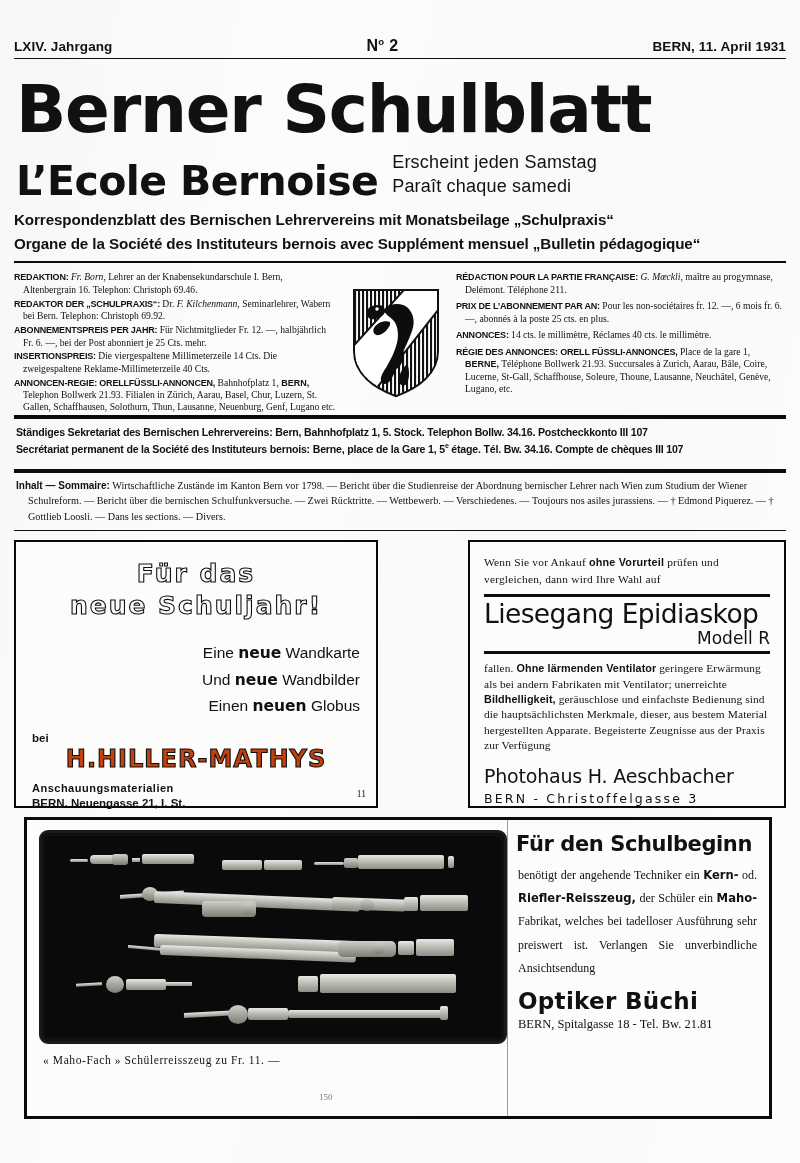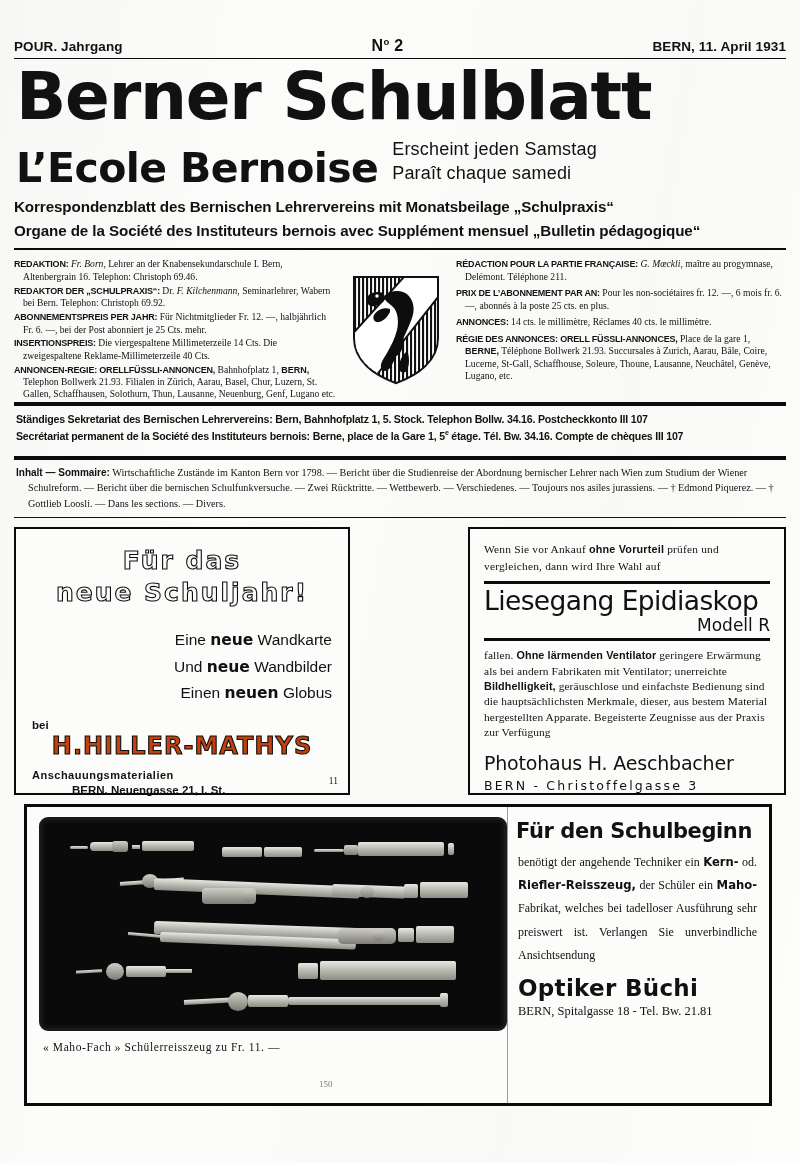--- a/index.html
+++ b/index.html
@@ -46,21 +46,21 @@
   .rule-thick { border-top: 4px solid #0b0b0b; }
   .rule-med { border-top: 2.4px solid #0b0b0b; }
 
   
   .masthead-title {
     font-family: "DejaVu Sans", sans-serif;
     font-weight: bold;
     font-size: 66px;
     line-height: .96;
     letter-spacing: -1.2px;
-    margin: 6px 0 0 2px;
+    margin: 19px 0 0 2px;
     white-space: nowrap;
   }
   .subrow {
     display: flex;
     align-items: flex-end;
     margin-top: 8px;
   }
   .masthead-sub {
     font-family: "DejaVu Sans", sans-serif;
     font-weight: bold;
@@ -144,21 +144,21 @@
     display: flex;
     justify-content: space-between;
     margin-top: 9px;
   }
   .ad-box {
     border: 2.6px solid #0a0a0a;
     box-sizing: border-box;
     position: relative;
     background: #fcfcfb;
   }
-  .ad-left  { width: 336px; height: 268px; padding: 16px 16px 19px 16px; }
+  .ad-left  { width: 364px; height: 268px; padding: 16px 16px 19px 16px; }
   .ad-right { width: 318px; height: 268px; padding: 12px 14px 8px 14px; margin-left: 34px; }
 
   
   .outline-txt {
     font-family: "DejaVu Sans", sans-serif;
     font-weight: bold;
     color: #fcfcfb;
     -webkit-text-stroke: 1.1px #0d0d0d;
     letter-spacing: 2px;
   }
@@ -171,21 +171,21 @@
     font-family: "DejaVu Sans", sans-serif;
     font-weight: bold;
     font-size: 24px;
     color: #c2410c;
     -webkit-text-stroke: 1.1px #0d0d0d;
     letter-spacing: 1px;
     text-align: center;
     margin-top: 1px;
   }
   .hiller-sub { font-size: 11px; font-weight: bold; letter-spacing: .5px; margin-top: 9px; }
-  .hiller-addr { font-size: 11.5px; font-weight: bold; margin-top: 3px; margin-left: 40px; }
+  .hiller-addr { font-size: 11.5px; font-weight: bold; margin-top: 3px; }
   .adnum {
     position: absolute;
     right: 10px;
     bottom: 7px;
     font-family: "Liberation Serif", serif;
     font-size: 9.5px;
   }
 
   
   .lg-intro {
@@ -311,21 +311,21 @@
     white-space: nowrap;
   }
 </style>
 </head>
 <body>
 
 <div class="page">
 <div class="inner">
 
   <div class="topline">
-    <span>POUR. Jahrgang</span>
+    <span>LXIV. Jahrgang</span>
     <span class="mid">N<sup>o</sup>&nbsp;<span>2</span></span>
     <span>BERN, 11. April 1931</span>
   </div>
   <div class="rule-thin"></div>
 
   <div class="masthead-title">Berner Schulblatt</div>
 
   <div class="subrow">
     <div class="masthead-sub">L’Ecole Bernoise</div>
     <div class="freq">

